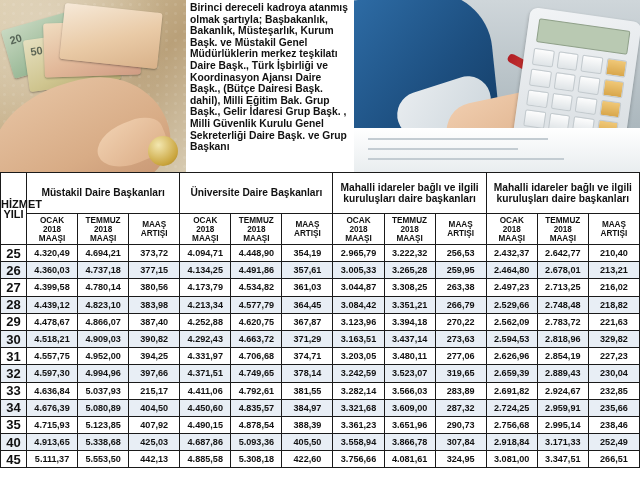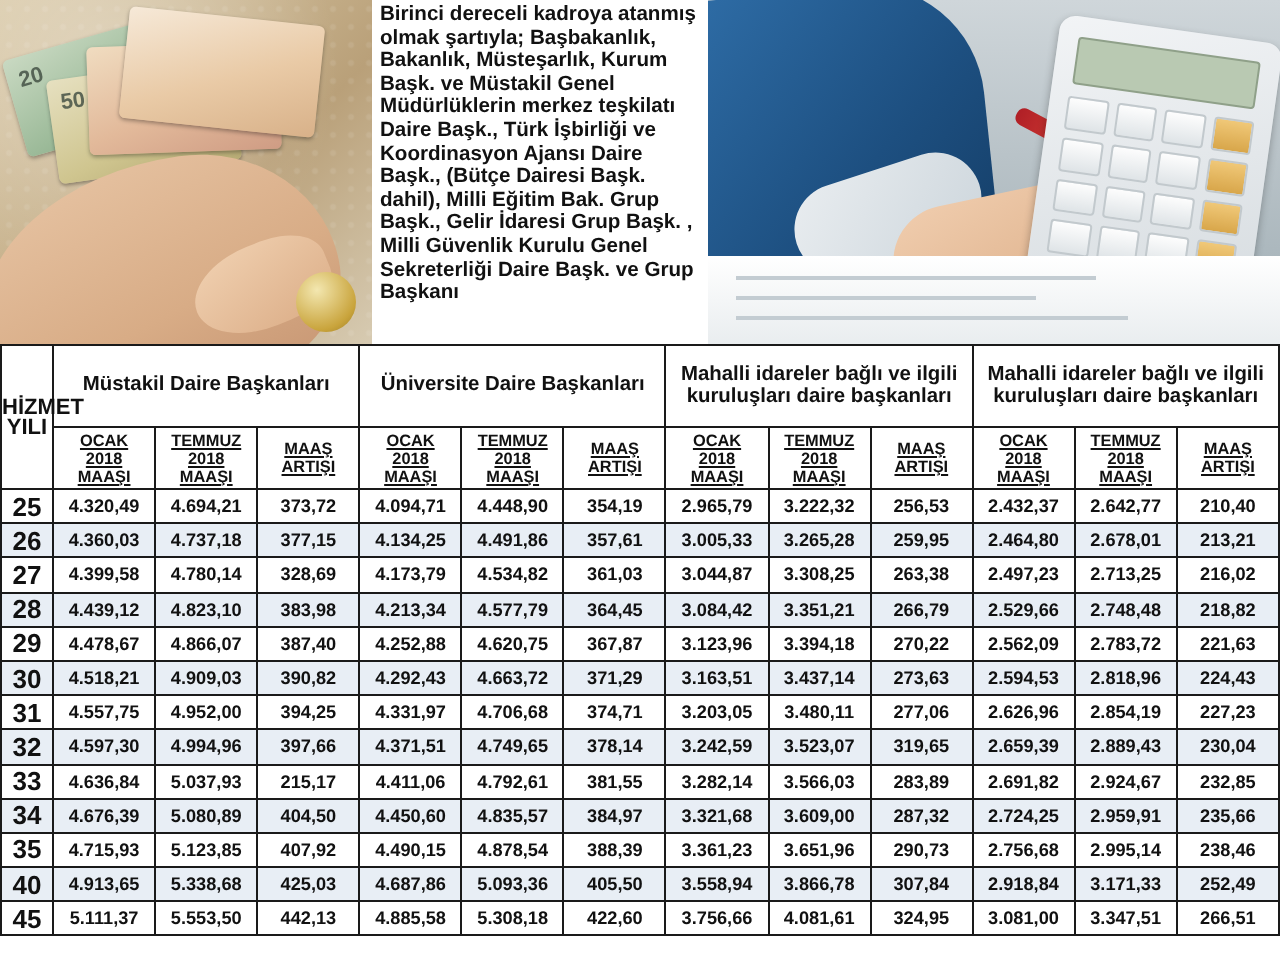--- a/index.html
+++ b/index.html
@@ -111,21 +111,20 @@
     font-size:10.2px;font-weight:bold;line-height:11.5px;color:#12468c;
     height:40px;
   }
   .hdr-hizmet{
     font-size:11px;font-weight:bold;line-height:10px;color:#111;
     width:26px;
   }
   .hdr-sub{
     font-size:8.2px;font-weight:bold;line-height:9px;color:#12468c;
     height:30px;
-    text-decoration:underline;
   }
   .hdr-sub .l1{display:block;}
   .hdr-sub .l2{display:block;}
   .hdr-sub .l3{display:block;}
   tbody td{
     font-size:9.1px;font-weight:bold;height:16.2px;
     font-family:"Liberation Sans", sans-serif;
   }
   tbody td.yil{font-size:13px;}
   tbody tr:nth-child(even) td{background:#e8eef5;}
@@ -309,21 +308,21 @@
             <td>3.265,28</td>
             <td>259,95</td>
             <td>2.464,80</td>
             <td>2.678,01</td>
             <td>213,21</td>
           </tr>
           <tr>
             <td class="yil">27</td>
             <td>4.399,58</td>
             <td>4.780,14</td>
-            <td>328,69</td>
+            <td>380,56</td>
             <td>4.173,79</td>
             <td>4.534,82</td>
             <td>361,03</td>
             <td>3.044,87</td>
             <td>3.308,25</td>
             <td>263,38</td>
             <td>2.497,23</td>
             <td>2.713,25</td>
             <td>216,02</td>
           </tr>
@@ -363,21 +362,21 @@
             <td>4.909,03</td>
             <td>390,82</td>
             <td>4.292,43</td>
             <td>4.663,72</td>
             <td>371,29</td>
             <td>3.163,51</td>
             <td>3.437,14</td>
             <td>273,63</td>
             <td>2.594,53</td>
             <td>2.818,96</td>
-            <td>224,43</td>
+            <td>329,82</td>
           </tr>
           <tr>
             <td class="yil">31</td>
             <td>4.557,75</td>
             <td>4.952,00</td>
             <td>394,25</td>
             <td>4.331,97</td>
             <td>4.706,68</td>
             <td>374,71</td>
             <td>3.203,05</td>

